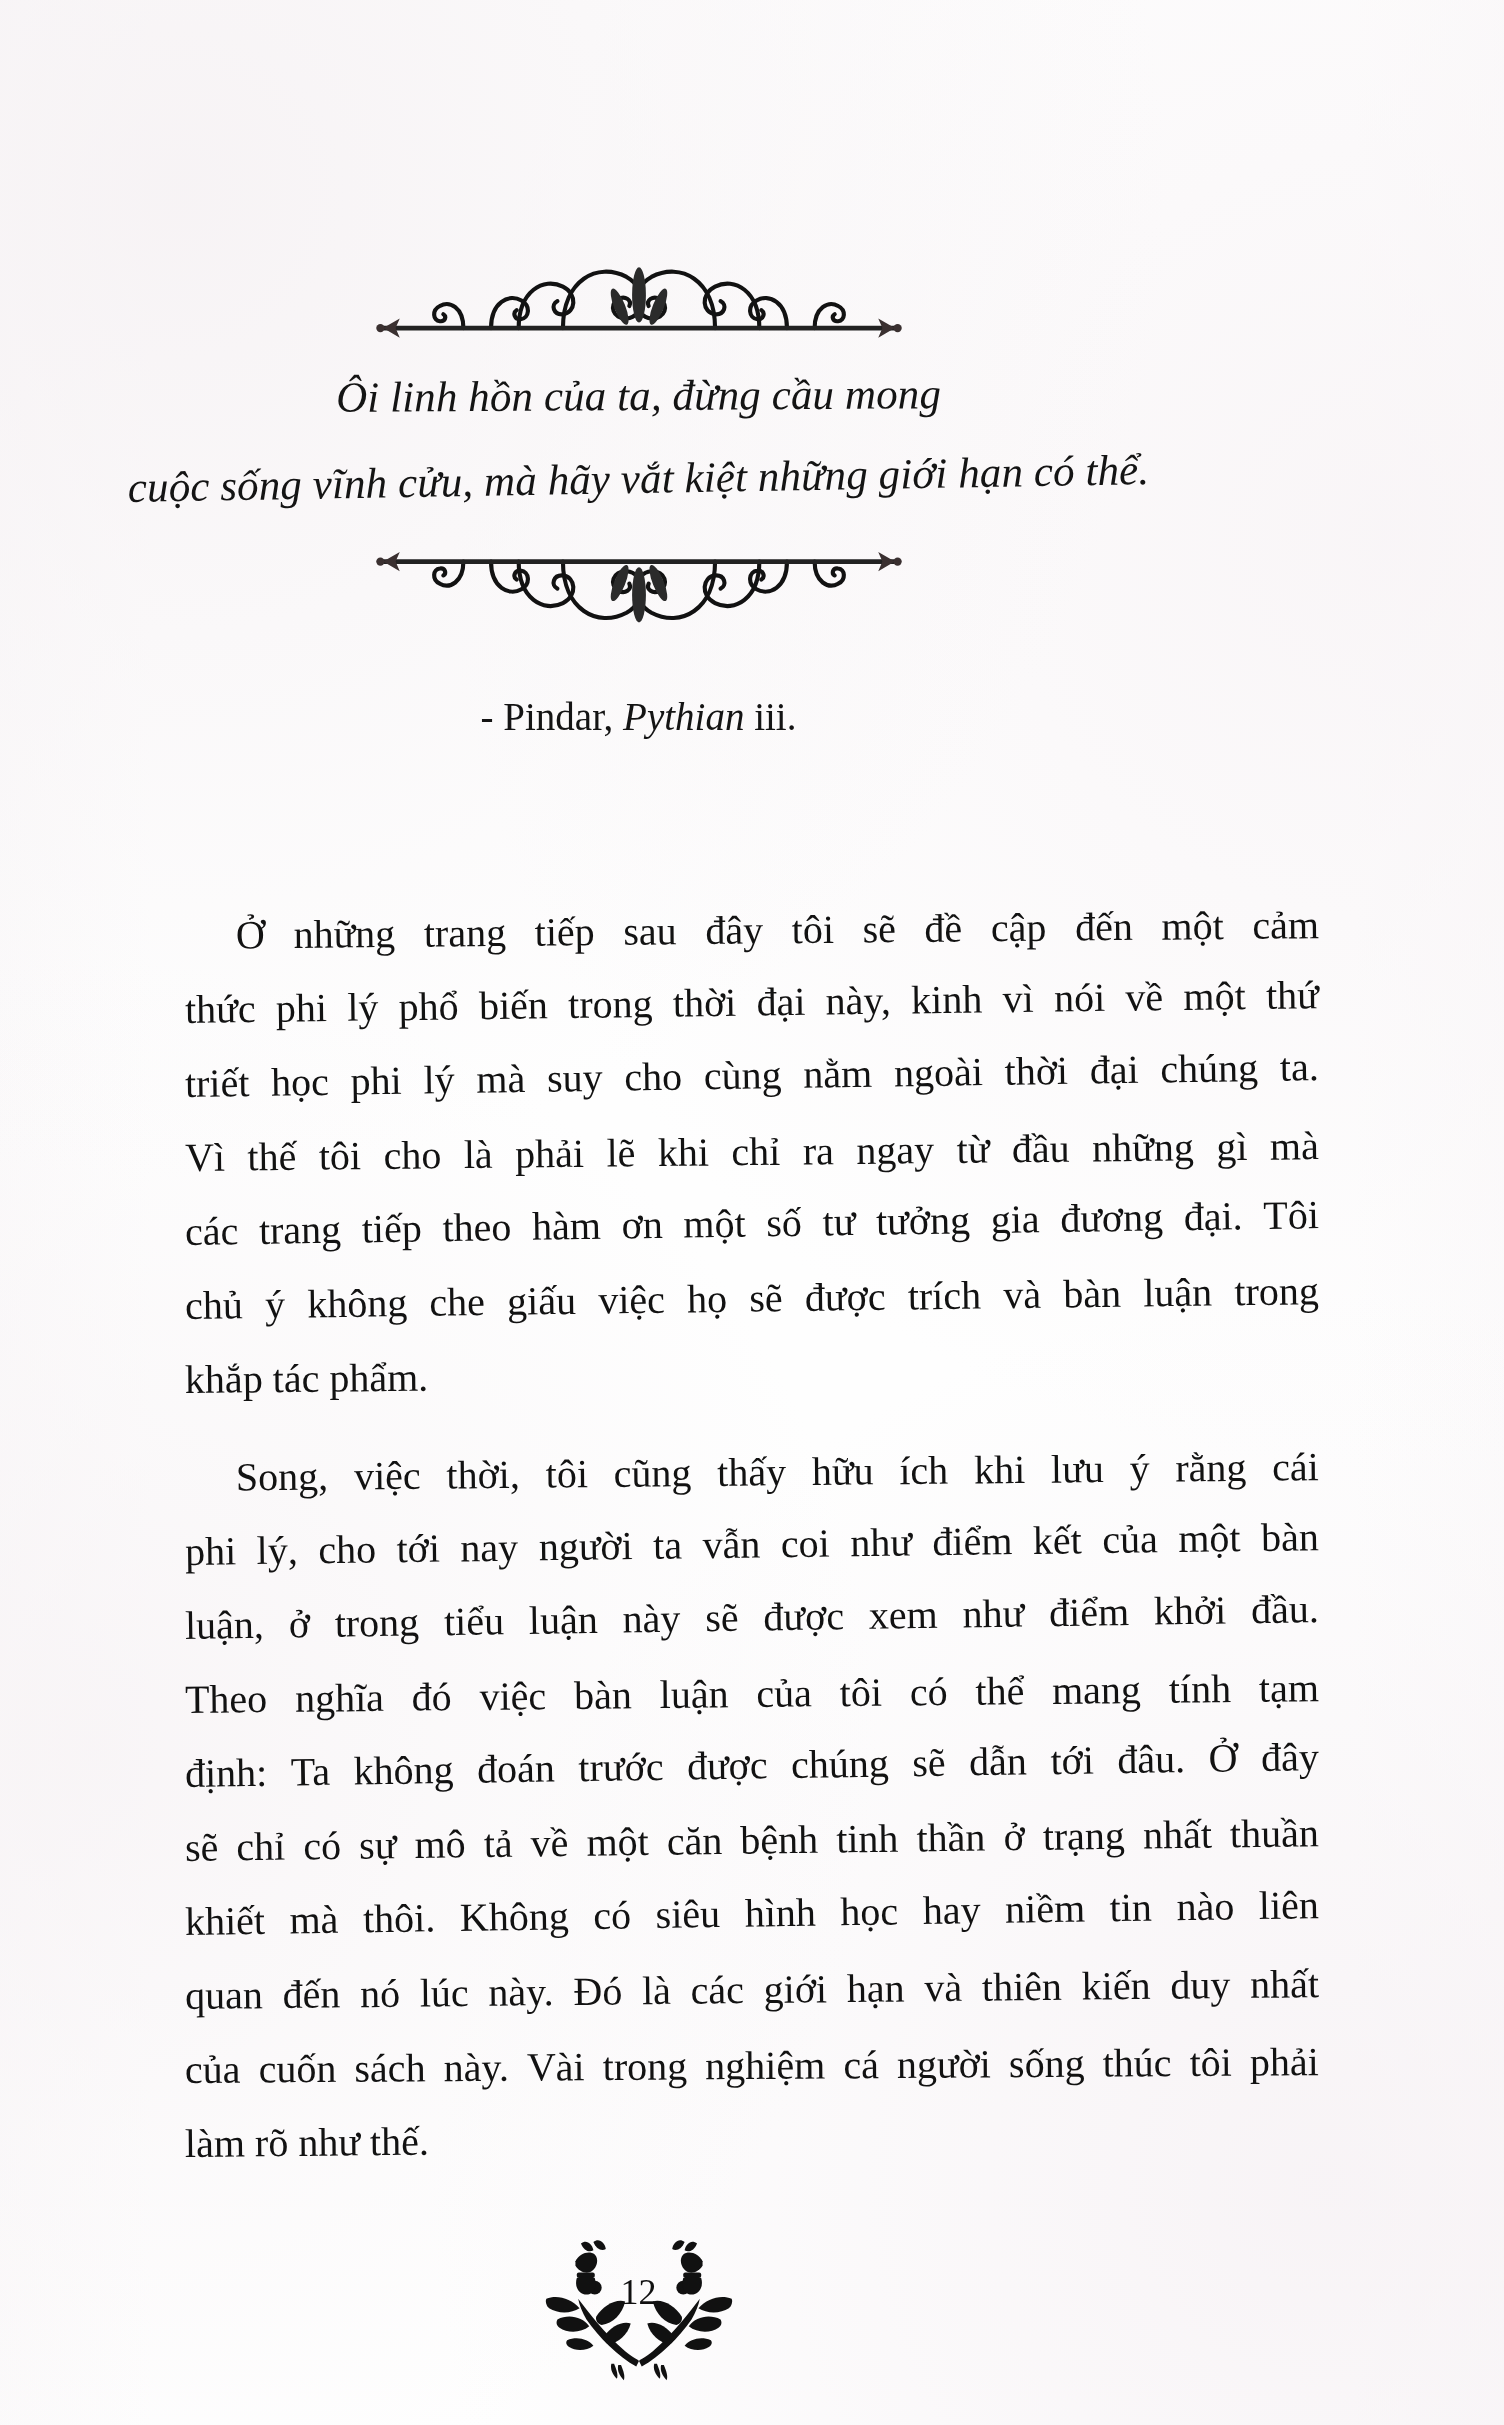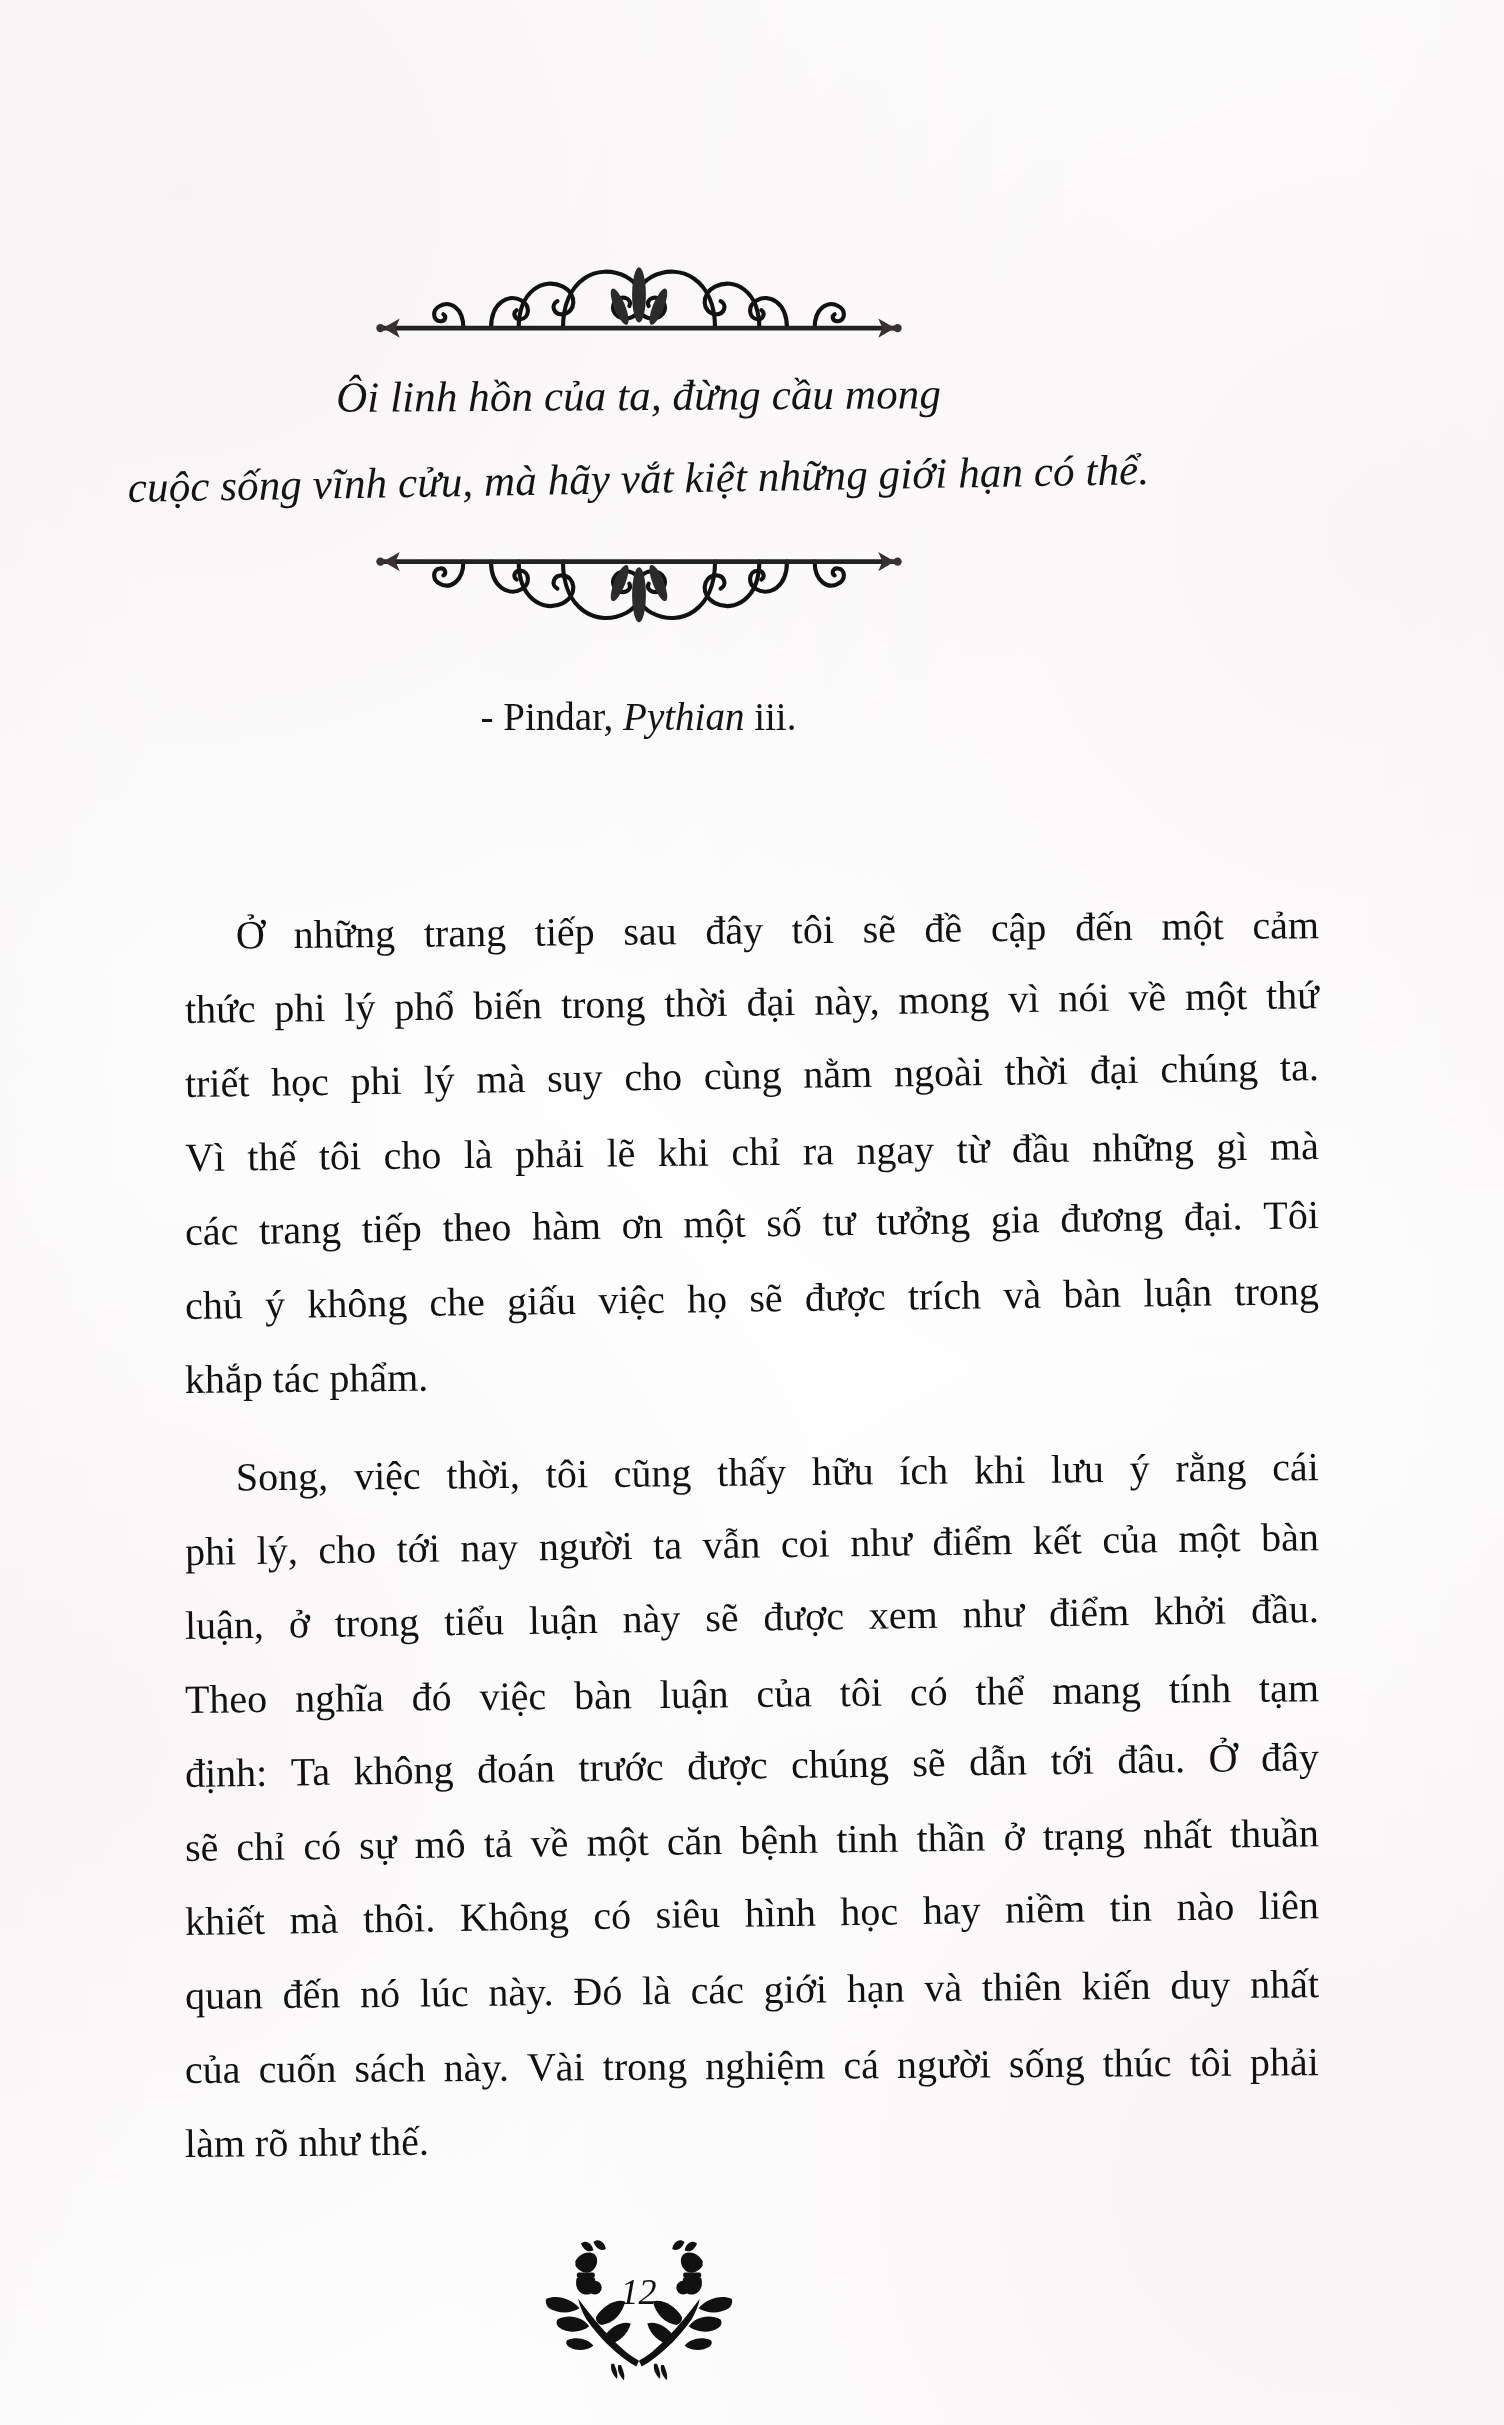--- a/index.html
+++ b/index.html
@@ -120,21 +120,21 @@
 
   
   .footer {
     position: absolute;
     left: 50%;
     transform: translateX(-50%);
     top: 2235px;
     width: 235px;
     text-align: center;
   }
-  .footer-wreath { position: relative; width: 235px; height: 173px; font-style: italic; }
+  .footer-wreath { position: relative; width: 235px; height: 173px; }
   .footer-wreath svg { position: absolute; left: 0; top: 0; width: 235px; height: 173px; }
   .page-number {
     position: absolute;
     left: 0;
     right: 0;
     top: 36px;
     text-align: center;
     font-size: 36px;
     color: #101010;
     z-index: 2;
@@ -237,21 +237,21 @@
         <span class="tline just r2">
           <span>thức</span>
           <span>phi</span>
           <span>lý</span>
           <span>phổ</span>
           <span>biến</span>
           <span>trong</span>
           <span>thời</span>
           <span>đại</span>
           <span>này,</span>
-          <span>mong</span>
+          <span>kinh</span>
           <span>vì</span>
           <span>nói</span>
           <span>về</span>
           <span>một</span>
           <span>thứ</span>
         </span>
         <span class="tline just r3">
           <span>triết</span>
           <span>học</span>
           <span>phi</span>

